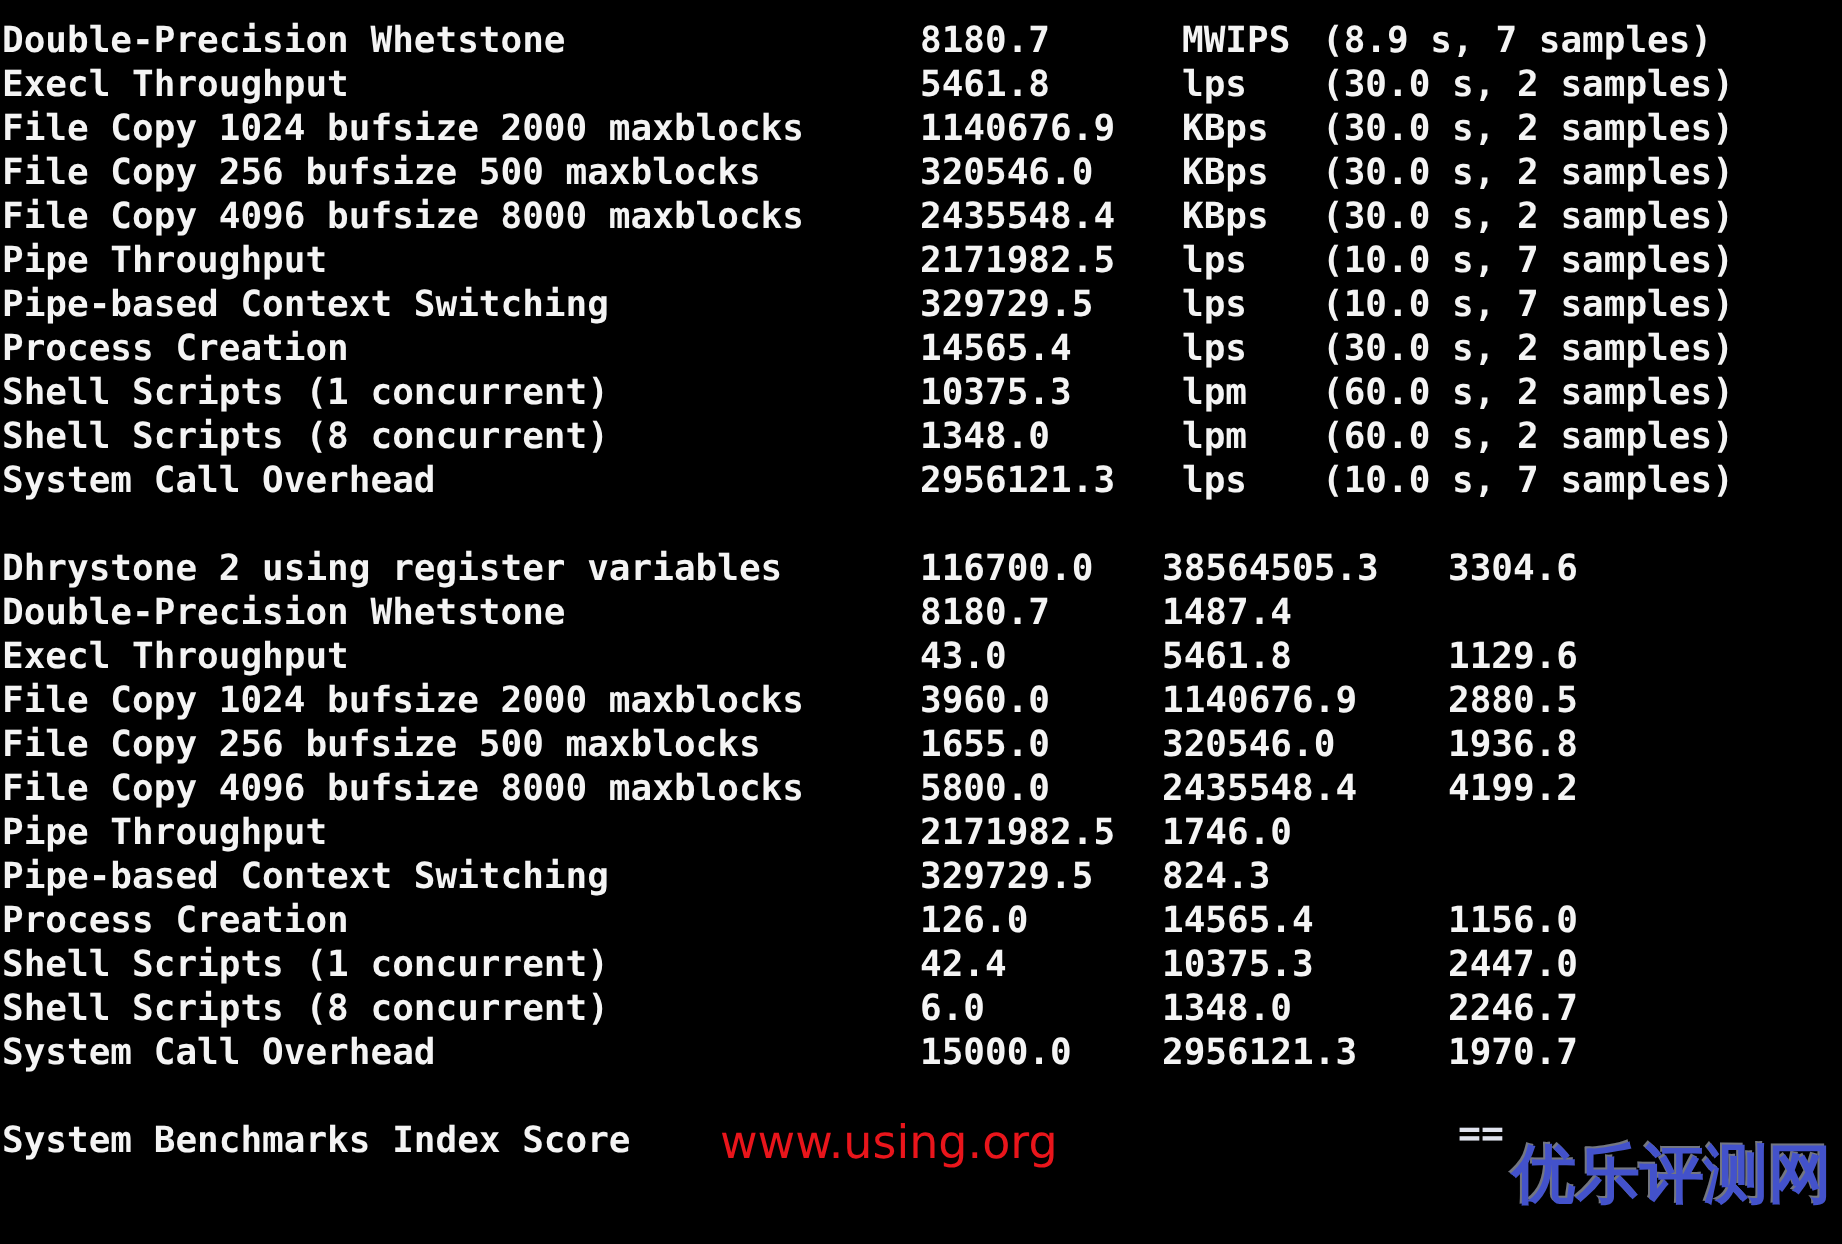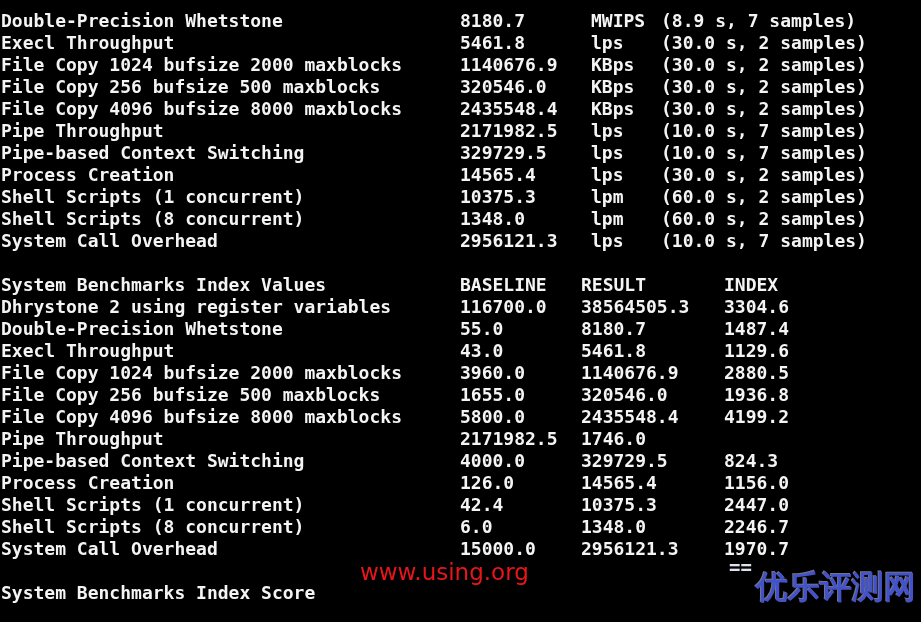--- a/index.html
+++ b/index.html
@@ -120,39 +120,32 @@
         <div class="row s1">
           <span class="name">System Call Overhead</span>
           <span class="val">2956121.3</span>
           <span class="unit">lps</span>
           <span class="det">(10.0 s, 7 samples)</span>
         </div>
       </div>
 
     <div class="blank"></div>
 
-    <div class="row s2">
-      <span class="name">System Benchmarks Index Values</span>
-      <span class="num">BASELINE</span>
-      <span class="num">RESULT</span>
-      <span class="num">INDEX</span>
-    </div>
 
     <div>
 
         <div class="row s2">
           <span class="name">Dhrystone 2 using register variables</span>
           <span class="num">116700.0</span>
           <span class="num">38564505.3</span>
           <span class="num">3304.6</span>
         </div>
 
         <div class="row s2">
           <span class="name">Double-Precision Whetstone</span>
-          <span class="num">55.0</span>
           <span class="num">8180.7</span>
           <span class="num">1487.4</span>
         </div>
 
         <div class="row s2">
           <span class="name">Execl Throughput</span>
           <span class="num">43.0</span>
           <span class="num">5461.8</span>
           <span class="num">1129.6</span>
         </div>
@@ -179,21 +172,20 @@
         </div>
 
         <div class="row s2">
           <span class="name">Pipe Throughput</span>
           <span class="num">2171982.5</span>
           <span class="num">1746.0</span>
         </div>
 
         <div class="row s2">
           <span class="name">Pipe-based Context Switching</span>
-          <span class="num">4000.0</span>
           <span class="num">329729.5</span>
           <span class="num">824.3</span>
         </div>
 
         <div class="row s2">
           <span class="name">Process Creation</span>
           <span class="num">126.0</span>
           <span class="num">14565.4</span>
           <span class="num">1156.0</span>
         </div>

